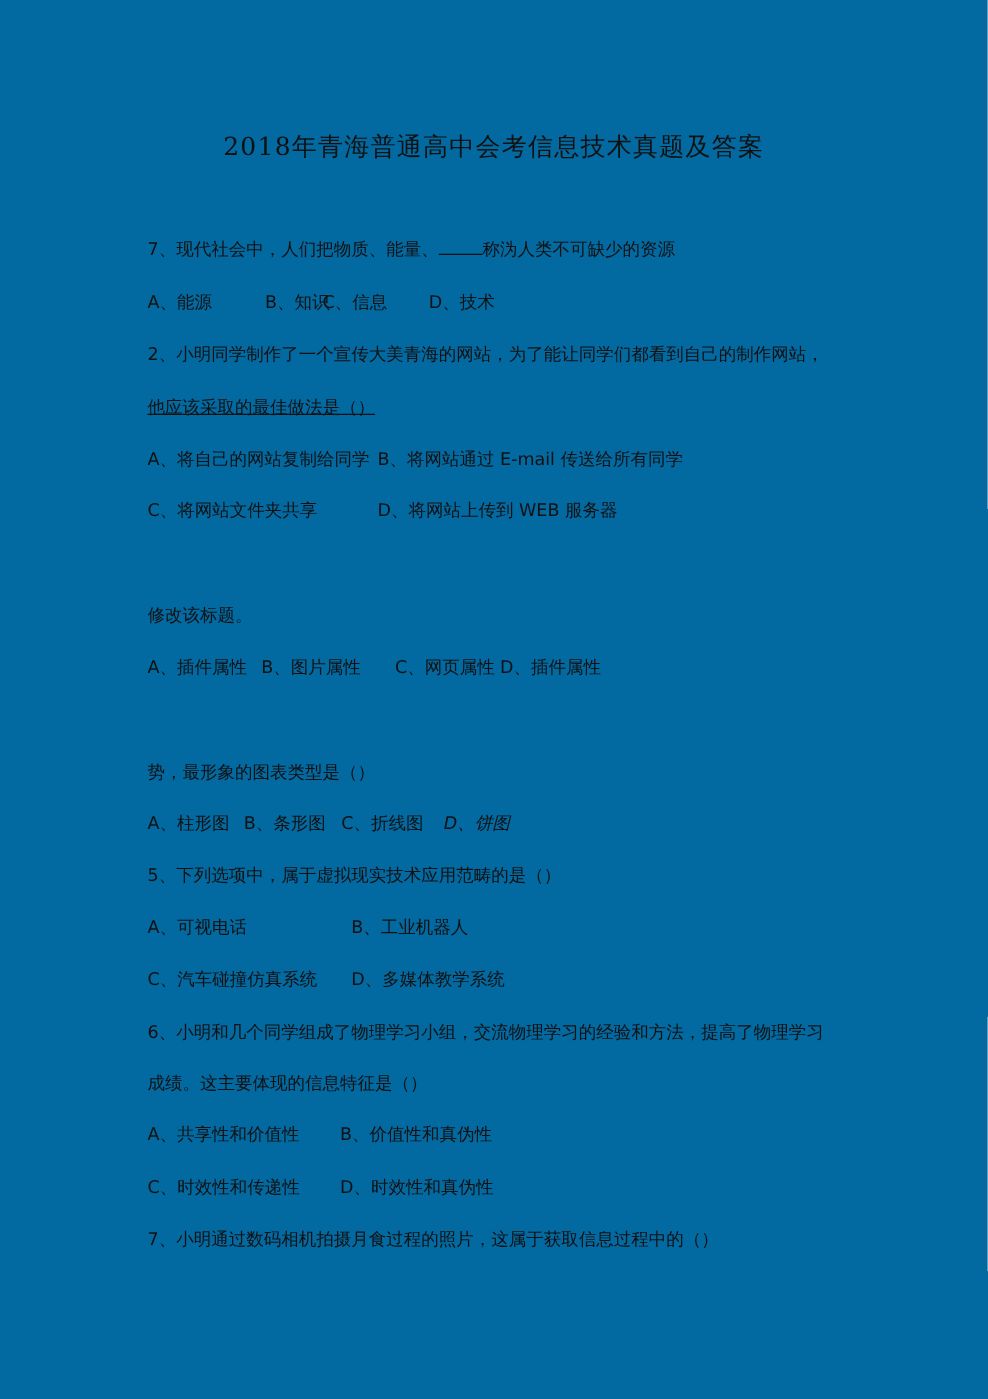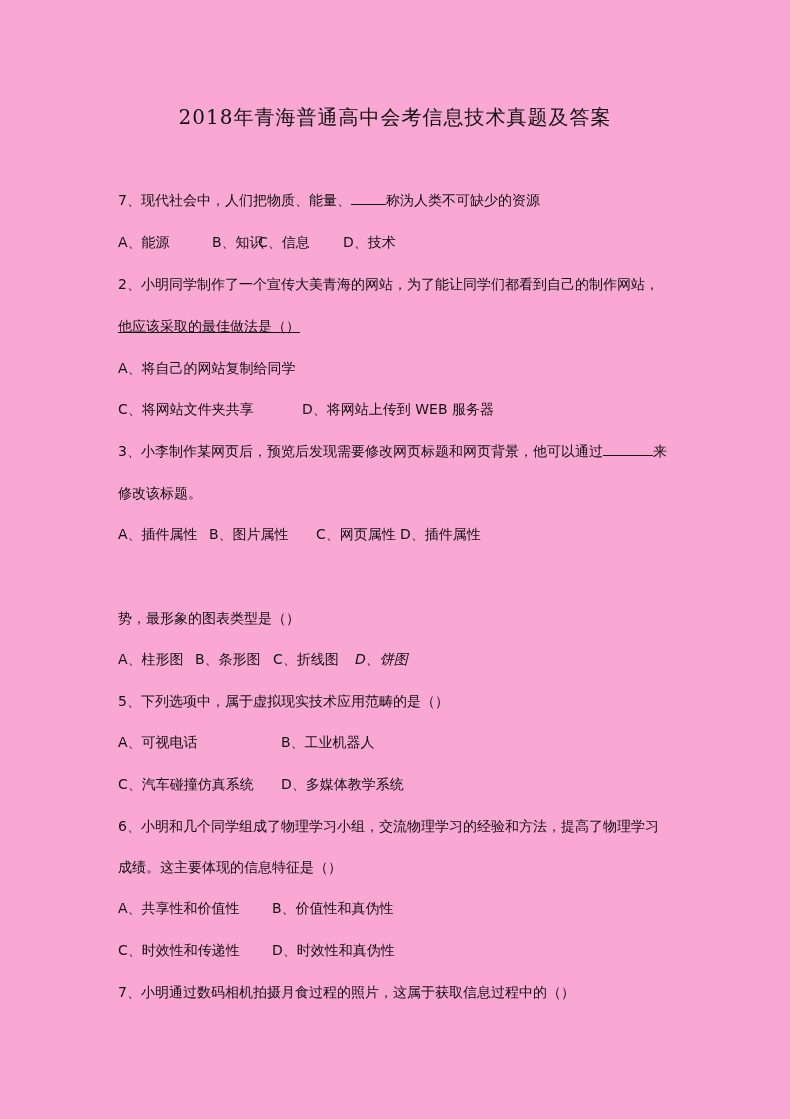--- a/index.html
+++ b/index.html
@@ -1,18 +1,18 @@
 <!DOCTYPE html>
 <html><head>
   <meta charset="utf-8">
   <style>
     html, body { margin: 0; padding: 0; background: #ffffff; }
     body { width: 790px; height: 1119px; position: relative; overflow: hidden;
            font-family: "DejaVu Sans", "Liberation Sans", sans-serif; color: #111; }
-    .page { position: absolute; left: 0; top: 0; width: 790px; height: 1119px; background: #f9a8d4; }
+    .page { position: absolute; left: 0; top: 0; width: 790px; height: 1119px; background: #0369a1; }
     .title { position: absolute; top: 104px; left: 0; width: 790px; text-align: center;
              font-size: 20px; letter-spacing: 1px; font-family: "DejaVu Serif", "Liberation Serif", serif; }
     .line { position: absolute; left: 118px; font-size: 14px; white-space: nowrap; line-height: 18px; }
     .opt { position: absolute; font-size: 14px; white-space: nowrap; line-height: 18px; }
     .blank { display: inline-block; border-bottom: 1px solid #111; height: 12px; vertical-align: baseline; }
   </style>
 </head>
 <body>
 
 <div class="page">
@@ -23,26 +23,24 @@
     <span>7、现代社会中，人们把物质、能量、</span><span class="blank" style="width:35px;"></span><span>称沩人类不可缺少的资源</span>
   </div>
   <div class="opt" style="top:233px; left:118px;text-align:center;">A、能源</div>
   <div class="opt" style="top:233px; left:190px;margin-left:22px;">B、知识</div>
   <div class="opt" style="top:233px; left:258px;">C、信息</div>
   <div class="opt" style="top:233px; left:343px;">D、技术</div>
 
   <div class="line" style="top:275px;">2、小明同学制作了一个宣传大美青海的网站，为了能让同学们都看到自己的制作网站，</div>
   <div class="line" style="top:317px;text-decoration:underline;">他应该采取的最佳做法是（）</div>
   <div class="opt" style="top:359px; left:118px;">A、将自己的网站复制给同学</div>
+  <div class="opt" style="top:359px; left:302px;">B、将网站通过 E-mail 传送给所有同学</div>
   <div class="opt" style="top:400px; left:118px;">C、将网站文件夹共享</div>
   <div class="opt" style="top:400px; left:302px;">D、将网站上传到 WEB 服务器</div>
 
-  <div class="line" style="top:442px;">
-    <span>3、小李制作某网页后，预览后发现需要修改网页标题和网页背景，他可以通过</span><span class="blank" style="width:50px;"></span><span>来</span>
-  </div>
   <div class="line" style="top:484px;">修改该标题。</div>
   <div class="opt" style="top:525px; left:118px;">A、插件属性</div>
   <div class="opt" style="top:525px; left:209px;">B、图片属性</div>
   <div class="opt" style="top:525px; left:316px;">C、网页属性</div>
   <div class="opt" style="top:525px; left:400px;">D、插件属性</div>
 
   <div class="line" style="top:609px;">势，最形象的图表类型是（）</div>
   <div class="opt" style="top:650px; left:118px;">A、柱形图</div>
   <div class="opt" style="top:650px; left:195px;">B、条形图</div>
   <div class="opt" style="top:650px; left:273px;">C、折线图</div>

